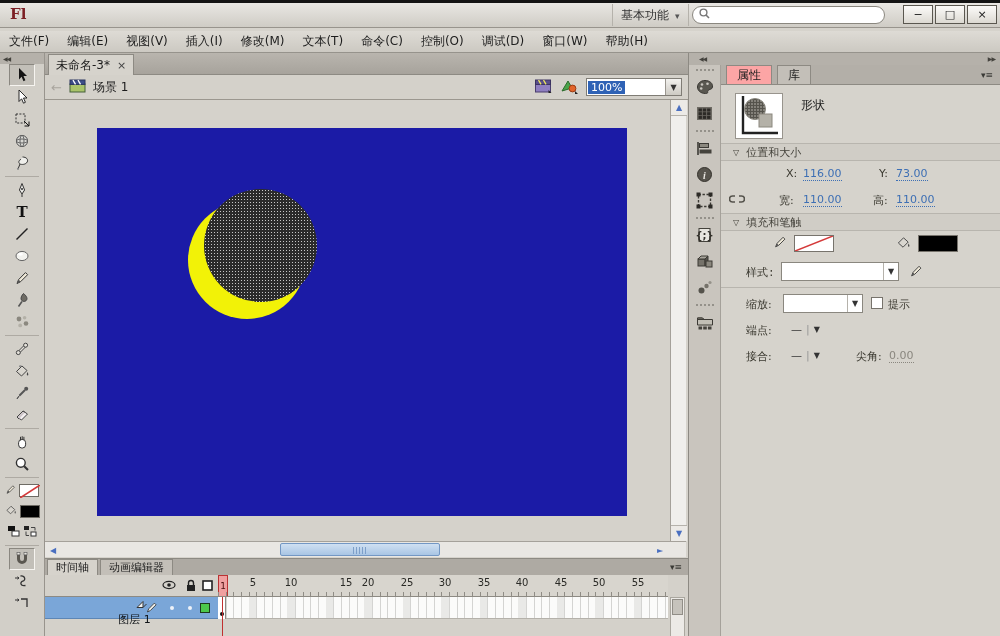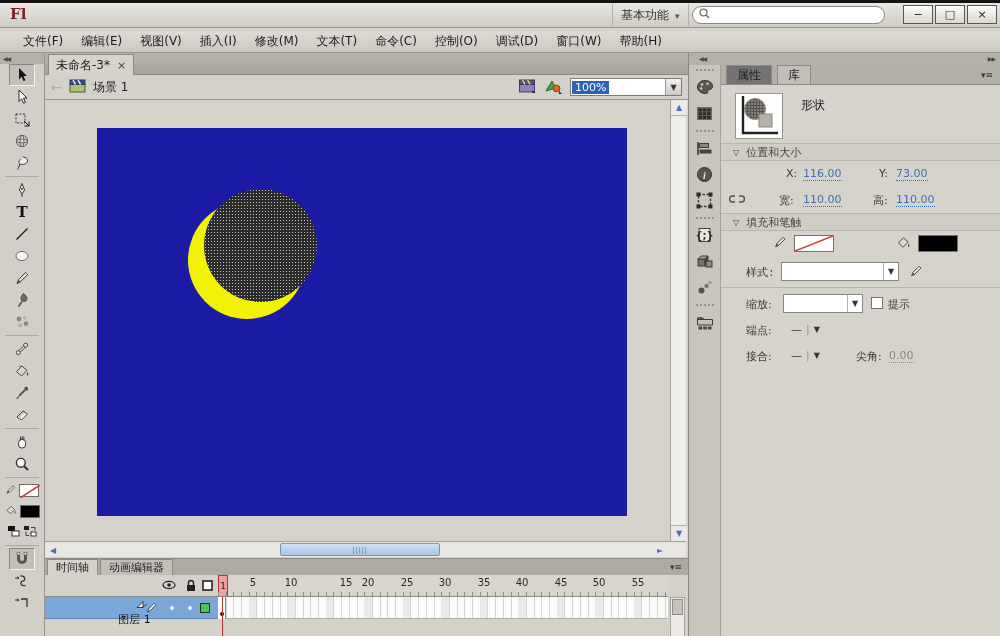--- a/index.html
+++ b/index.html
@@ -19,21 +19,21 @@
   .searchbox{position:absolute;left:692px;top:3px;width:193px;height:18px;background:#fff;
              border:1px solid #8a877f;border-radius:9px;display:flex;align-items:center;padding:0 6px;}
   .searchbox input{border:none;outline:none;flex:1;font-size:11px;background:transparent;height:14px;}
   .winbtns{position:absolute;right:3px;top:2px;display:flex;gap:2px;}
   .winbtn{width:30px;height:19px;border:1px solid #5a574f;background:linear-gradient(#fcfbf9,#dcd9d2);
           display:flex;align-items:center;justify-content:center;font-size:11px;color:#222;cursor:default;}
 
   
   .menubar{position:absolute;left:0;top:28px;width:1000px;height:22px;
            background:linear-gradient(#dedbd5,#ccc9c2);border-bottom:1px solid #96938c;
-           display:flex;align-items:center;padding-left:14px;}
+           display:flex;align-items:center;padding-left:0;}
   .menuitem{padding:2px 9px;color:#1d1d1d;cursor:default;}
 
   
   .toolbar{position:absolute;left:0;top:50px;width:45px;height:586px;background:#d2cfc8;
            border-right:1px solid #98948d;display:flex;flex-direction:column;align-items:center;}
   .tb-head{width:100%;height:11px;background:#b5b1aa;color:#44423d;font-size:6px;
            display:flex;align-items:center;padding-left:3px;letter-spacing:-1px;}
   .tool{width:26px;height:22px;display:flex;align-items:center;justify-content:center;cursor:default;}
   .tool.sel{background:#c2bfb8;border:1px solid;border-color:#8a8780 #f6f4f0 #f6f4f0 #8a8780;}
   .tsep{width:34px;height:1px;background:#aeaaa3;margin:2px 0;}
@@ -49,21 +49,21 @@
               background:linear-gradient(#b9b5ae,#a7a39c);border-bottom:1px solid #8d8a83;}
   .doc-tab{position:absolute;left:3px;top:1px;height:21px;background:#d6d3cc;
            border:1px solid #8d8a83;border-bottom:none;display:flex;align-items:center;
            padding:0 7px;gap:7px;font-size:12px;color:#1c1c1c;cursor:default;}
   .doc-tab .close{font-size:11px;color:#444;cursor:default;}
   .editbar{position:absolute;left:0;top:22px;width:643px;height:25px;background:#d4d1ca;
            border-bottom:1px solid #9b978f;display:flex;align-items:center;padding:0 6px;gap:7px;}
   .backarrow{color:#a8a49d;font-size:13px;}
   .scene-label{color:#1c1c1c;}
   .editbar-right{margin-left:auto;display:flex;align-items:center;gap:8px;}
-  .zoomctl{width:112px;height:18px;background:#fff;border:1px solid #7f7c75;display:flex;align-items:center;}
+  .zoomctl{width:96px;height:18px;background:#fff;border:1px solid #7f7c75;display:flex;align-items:center;}
   .zoomctl .zval{background:#2f62b5;color:#fff;padding:0 3px;font-size:11px;margin-left:1px;}
   .zoomctl .zarrow{margin-left:auto;width:16px;height:16px;background:linear-gradient(#f2f1ee,#cdcac3);
                    border-left:1px solid #9a968f;display:flex;align-items:center;justify-content:center;
                    font-size:8px;color:#333;}
 
   
   .stageview{position:absolute;left:0;top:47px;width:643px;height:441px;}
   .pasteboard{position:absolute;left:0;top:0;width:625px;height:441px;background:#d5d2cb;overflow:hidden;}
   .stage{position:absolute;left:52px;top:28px;width:530px;height:388px;}
   .moon-yellow{position:absolute;left:91px;top:73px;width:118px;height:118px;border-radius:50%;}
@@ -127,21 +127,21 @@
   .strip{position:absolute;left:0;top:12px;width:32px;height:574px;background:#c9c5be;
          border-right:1px solid #a5a19a;display:flex;flex-direction:column;align-items:center;}
   .handle{width:18px;border-top:2px dotted #94918a;margin:4px 0 3px 0;}
   .sicon{width:24px;height:24px;display:flex;align-items:center;justify-content:center;margin:1px 0;cursor:default;}
 
   .props{position:absolute;left:32px;top:12px;width:280px;height:574px;background:#d6d3cc;}
   .props-tabs{position:absolute;left:0;top:0;width:280px;height:20px;background:#b3afa8;
               border-bottom:1px solid #8d8a83;display:flex;align-items:flex-end;}
   .ptab{height:19px;padding:2px 10px;border:1px solid #8d8a83;border-bottom:none;margin-left:5px;
         background:#c3bfb8;color:#1d1d1d;display:flex;align-items:center;}
-  .ptab.active{background:#737373;}
+  .ptab.active{background:#fca5a5;}
   .pmenu{margin-left:auto;margin-right:8px;color:#3a3a36;font-size:9px;align-self:center;}
   .pcontent{position:absolute;left:0;top:20px;width:280px;height:554px;}
   .thumbrow{position:relative;height:58px;}
   .thumb{position:absolute;left:14px;top:8px;width:48px;height:46px;background:#fff;border:1px solid #98948d;}
   .objtype{position:absolute;left:80px;top:12px;font-size:12px;color:#1c1c1c;}
   .sechead{height:18px;background:#d0cdc6;border-top:1px solid #b8b5ae;border-bottom:1px solid #b8b5ae;
            display:flex;align-items:center;color:#45433c;font-size:11px;cursor:default;}
   .sechead .tri{font-size:8px;margin:0 7px 0 12px;color:#45433c;}
   .prow{position:relative;height:26px;}
   .plabel{position:absolute;top:6px;font-size:11px;color:#3a382f;}

